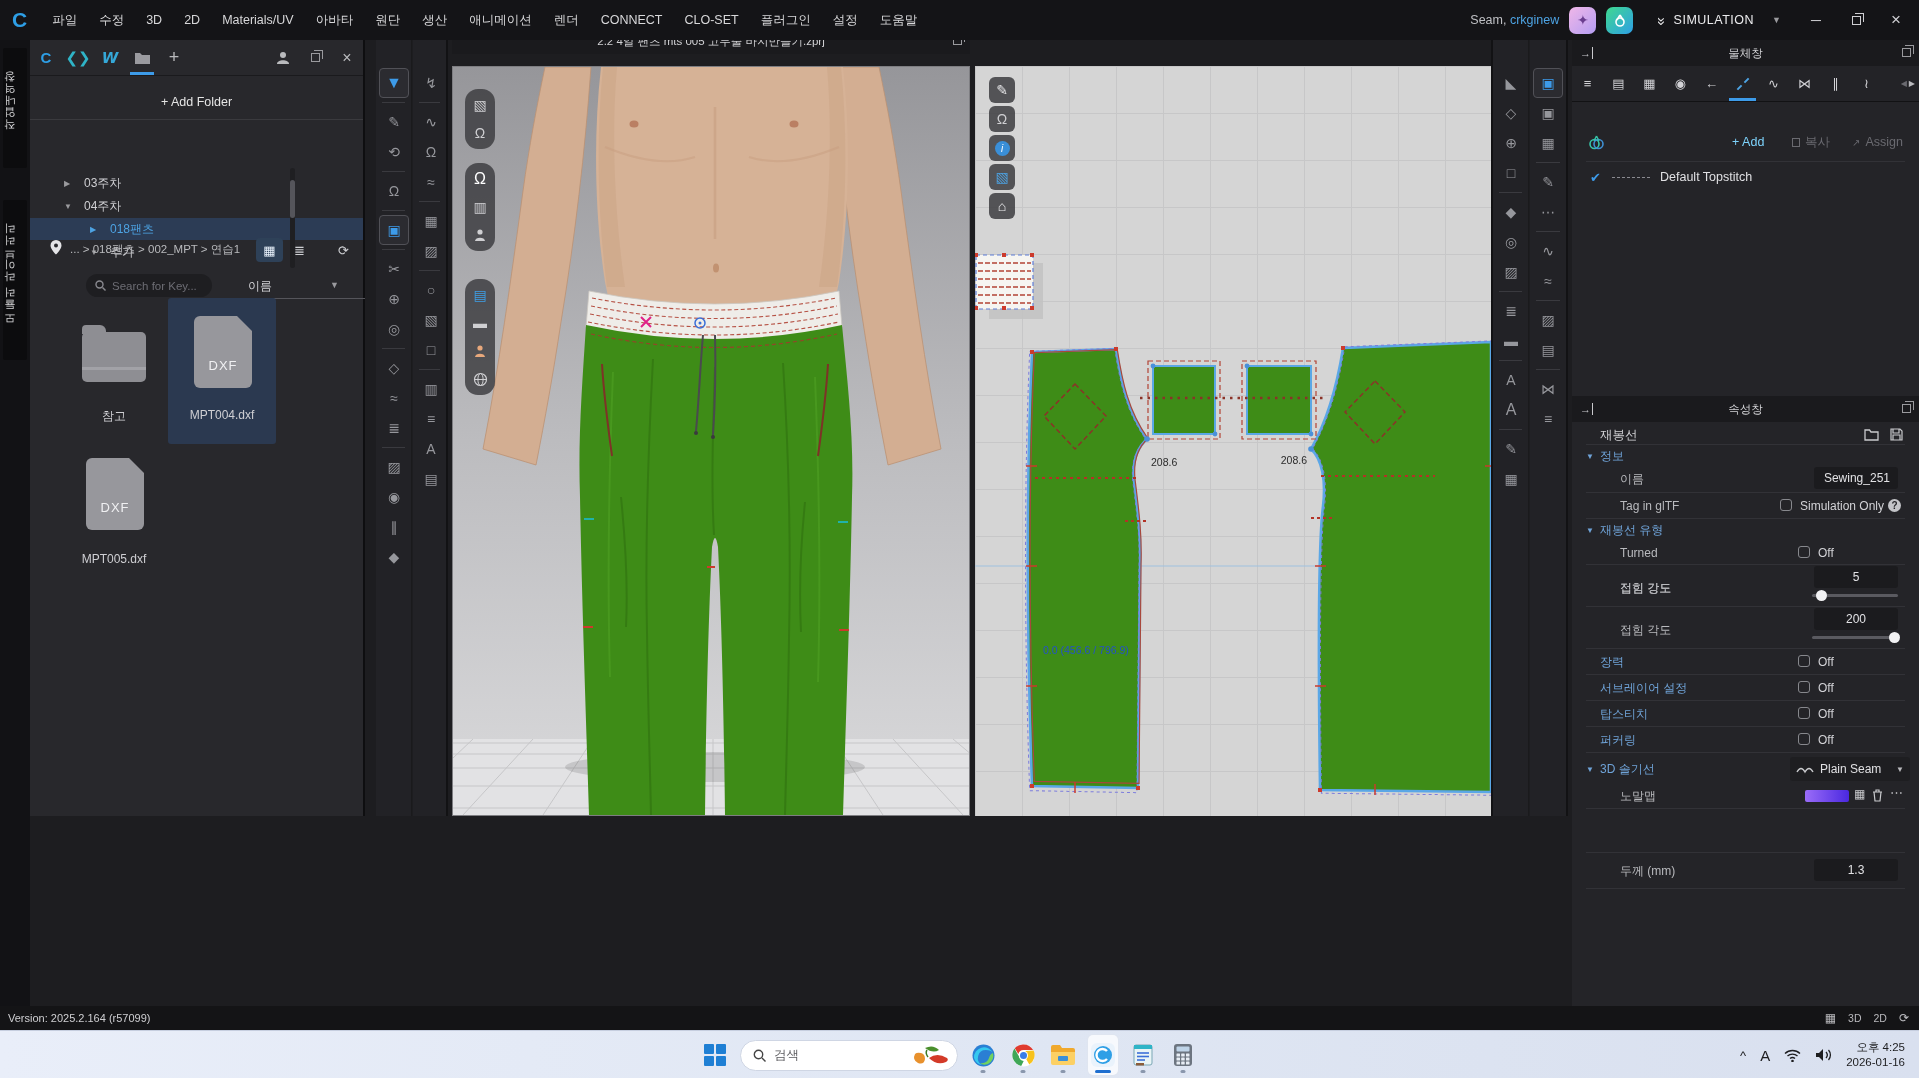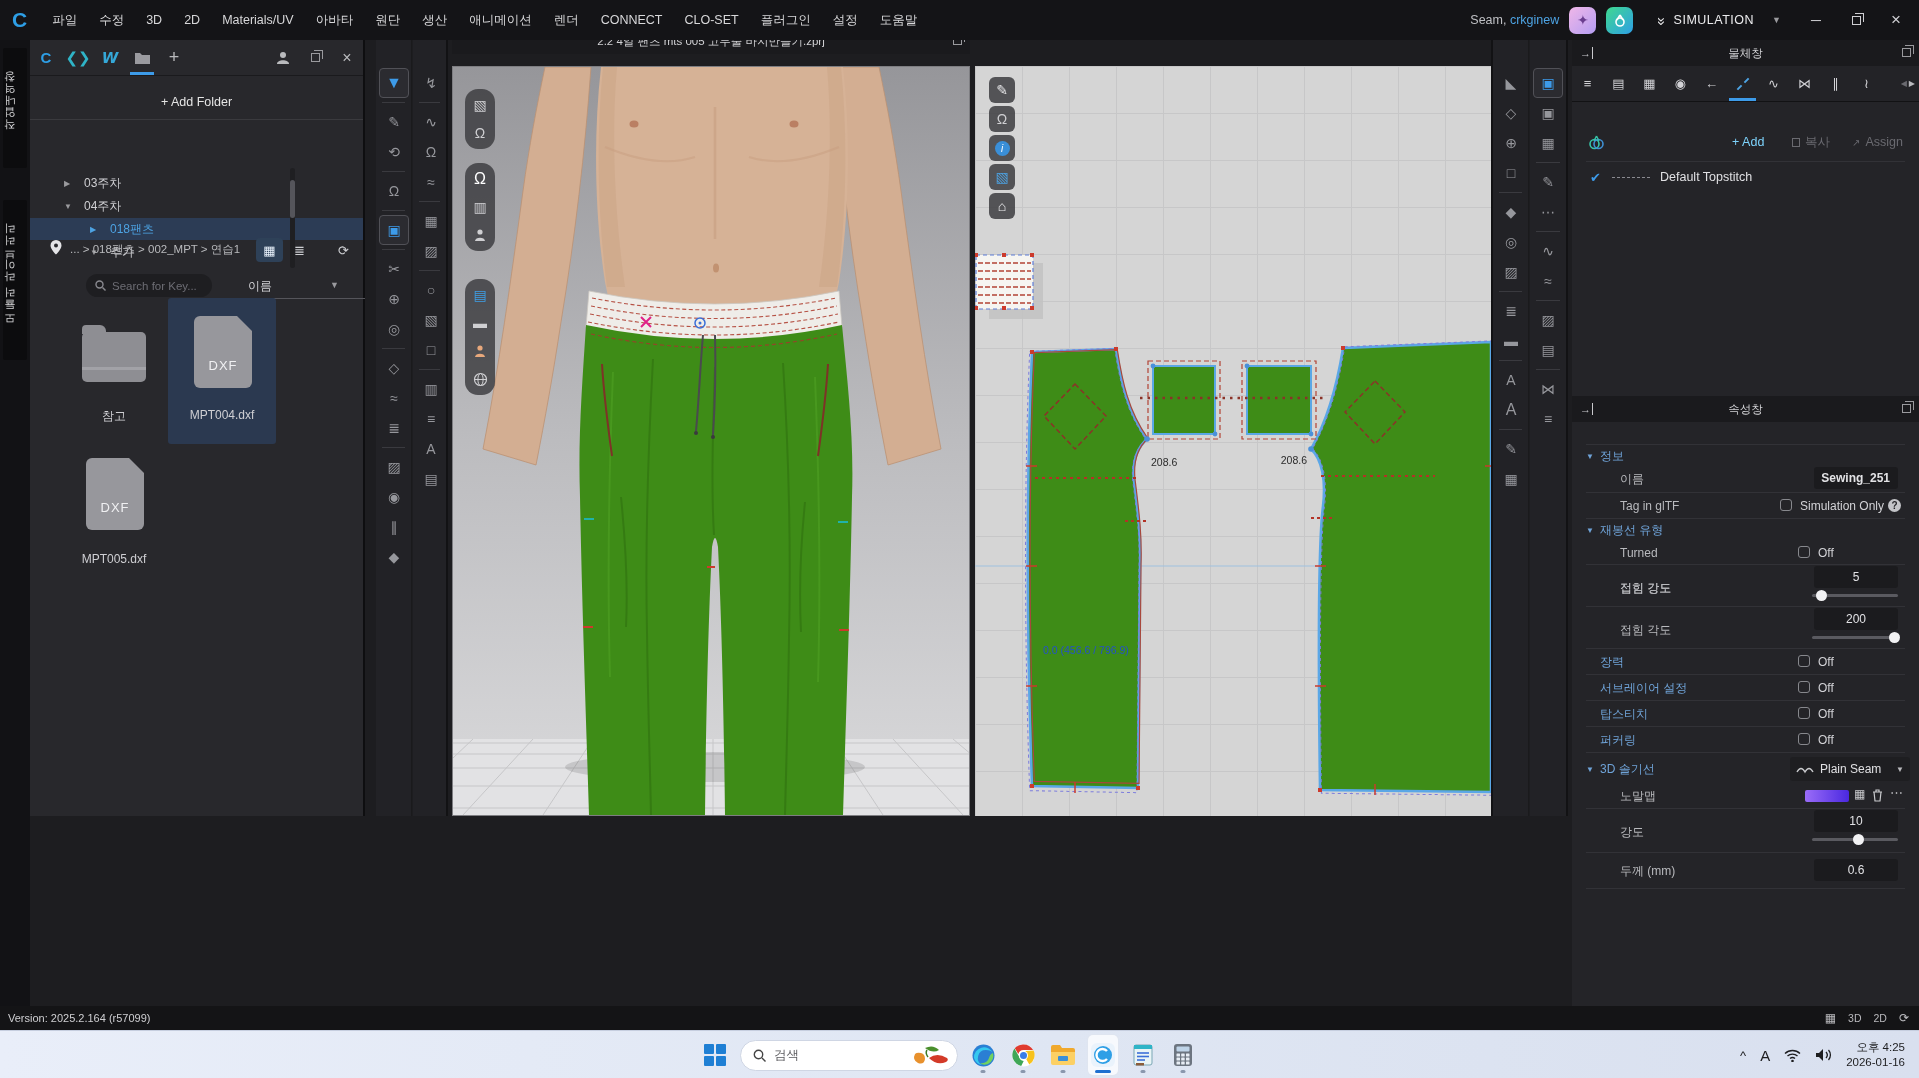--- a/index.html
+++ b/index.html
@@ -90,21 +90,21 @@
   .objtabs { position:absolute; left:0; top:26px; width:347px; height:36px; background:#232327; border-bottom:1px solid #121214; display:flex; align-items:center; }
   .objtab { width:31px; height:34px; display:flex; align-items:center; justify-content:center; color:#d2d2d6; font-size:13px; position:relative; }
   .objtab.active { color:#4da3e3; }
   .objtab.active::after { content:""; position:absolute; left:2px; bottom:0; width:27px; height:3px; background:#3d9be9; }
   .prow { position:absolute; left:0; width:347px; display:flex; align-items:center; }
   .plabel { color:#b9babe; font-size:12px; position:absolute; left:48px; }
   .phead { color:#6fa3d8; font-size:12px; position:absolute; left:28px; }
   .pcaret { color:#6fa3d8; font-size:8px; position:absolute; left:14px; }
   .pinput { position:absolute; left:242px; width:84px; height:22px; background:#1b1b1e; border-radius:3px; color:#e2e2e5;
             font-size:12px; display:flex; align-items:center; justify-content:center; }
-  .pinput.r { justify-content:flex-end; padding-right:8px;font-weight:bold; }
+  .pinput.r { justify-content:flex-end; padding-right:8px; }
   .cb { width:12px; height:12px; border:1px solid #87888d; border-radius:3px; position:absolute; }
   .offlbl { color:#d2d2d6; font-size:12px; position:absolute; }
   .pslider { position:absolute; left:240px; width:86px; height:3px; background:#5a5a60; border-radius:2px; }
   .pthumb { position:absolute; top:-4.5px; width:11px; height:11px; border-radius:50%; background:#f2f2f4; }
   .hairline { position:absolute; left:14px; width:319px; height:1px; background:#323237; }
   .help { width:13px; height:13px; border-radius:50%; background:#c3c4c8; color:#26262a; font-size:10px; font-weight:bold;
           display:flex; align-items:center; justify-content:center; position:absolute; }
   .dropdown { position:absolute; left:218px; width:120px; height:24px; background:#1e1e21; border-radius:3px; display:flex; align-items:center; gap:6px; padding:0 6px; color:#e0e0e3; font-size:12px; }
   .swatch { position:absolute; width:44px; height:12px; border-radius:2px; background:linear-gradient(90deg,#9a6cf8,#4a28e0); }
 
@@ -620,20 +620,29 @@
       <span class="abs" style="left:40px; width:38px; border-top:1.5px dashed #8a8a90;"></span>
       <span class="abs" style="left:88px; color:#e0e0e3; font-size:12.5px;">Default Topstitch</span>
     </div>
 
     <div class="titlebar" style="left:0; top:356px; width:347px;">
       <span class="abs" style="left:8px;"><span class="dockarrow">→</span></span>
       <span>속성창</span>
       <span class="tb-right popico"></span>
     </div>
 
+    <div class="prow" style="top:382px; height:26px;">
+      <span class="abs" style="left:28px; color:#d2d2d6; font-size:12.5px;">재봉선</span>
+      <svg class="abs" style="left:292px; top:6px;" width="15" height="13" viewBox="0 0 15 13">
+          <path d="M1,2 h4.5 l1.5,2 h7 v8 h-13 z" fill="none" stroke="#c9cacd" stroke-width="1.3"></path>
+        </svg>
+      <svg class="abs" style="left:318px; top:6px;" width="13" height="13" viewBox="0 0 13 13">
+          <path d="M1,1 h9 l2,2 v9 h-11 z M3,1 v4 h6 v-4 M3,12 v-5 h7 v5" fill="none" stroke="#c9cacd" stroke-width="1.2"></path>
+        </svg>
+    </div>
     <div class="hairline" style="top:404px;"></div>
 
     <div class="prow" style="top:406px; height:20px;">
       <span class="pcaret">▼</span>
       <span class="phead">정보</span>
     </div>
     <div class="prow" style="top:426px; height:26px;">
       <span class="plabel">이름</span>
       <span class="pinput r" style="top:1px;">Sewing_251</span>
     </div>
@@ -716,31 +725,24 @@
     <div class="prow" style="top:744px; height:24px;">
       <span class="plabel">노말맵</span>
       <span class="swatch" style="left:233px; top:6px;"></span>
       <span class="abs" style="left:282px; top:3px; color:#c9cacd; font-size:12px;">▦</span>
       <svg class="abs" style="left:300px; top:5px;" width="11" height="13" viewBox="0 0 11 13">
           <path d="M1,3 h9 M4,3 v-2 h3 v2 M2,3 l1,9 h5 l1,-9" fill="none" stroke="#c9cacd" stroke-width="1.2"></path>
         </svg>
       <span class="abs" style="left:318px; top:1px; color:#c9cacd; font-size:13px;">⋯</span>
     </div>
     <div class="hairline" style="top:768px;"></div>
-    <div class="prow" style="top:770px; height:40px;">
-      <span class="plabel" style="top:14px; position:absolute;">강도</span>
-      <span class="pinput" style="top:0;">10</span>
-      <span class="pslider" style="top:28px;">
-          <span class="pthumb" style="left:48%;"></span>
-        </span>
-    </div>
     <div class="hairline" style="top:812px;"></div>
     <div class="prow" style="top:818px; height:26px;">
       <span class="plabel">두께 (mm)</span>
-      <span class="pinput" style="top:1px;">0.6</span>
+      <span class="pinput" style="top:1px;">1.3</span>
     </div>
     <div class="hairline" style="top:848px;"></div>
   </div>
 
   <div class="versionbar">
     <span>Version: 2025.2.164 (r57099)</span>
     <span class="vb-right">
       <span style="font-size:12px;">▦</span>
       <span>3D</span>
       <span>2D</span>

